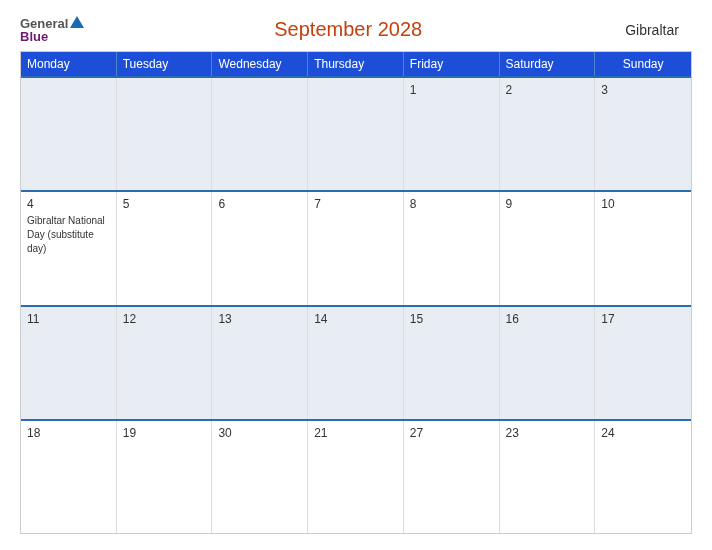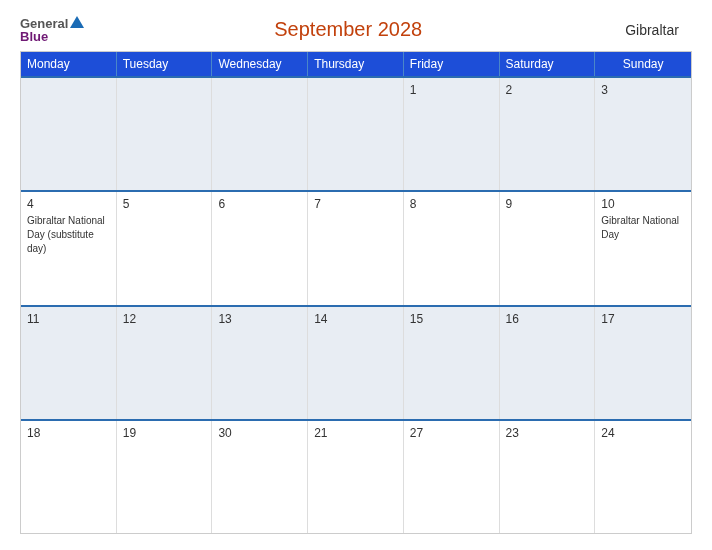--- a/index.html
+++ b/index.html
@@ -186,21 +186,21 @@
           </div>
           <div class="cell">
             <span class="cell-date">7</span>
           </div>
           <div class="cell">
             <span class="cell-date">8</span>
           </div>
           <div class="cell">
             <span class="cell-date">9</span>
           </div>
-          <div class="cell"><span class="cell-date">10</span><span class="cell-event">Gibraltar National Day</span></div>
+          <div class="cell"><span class="cell-date">10</span></div>
         </div>
         <div class="week">
           <div class="cell shaded">
             <span class="cell-date">11</span>
           </div>
           <div class="cell shaded">
             <span class="cell-date">12</span>
           </div>
           <div class="cell shaded">
             <span class="cell-date">13</span>

